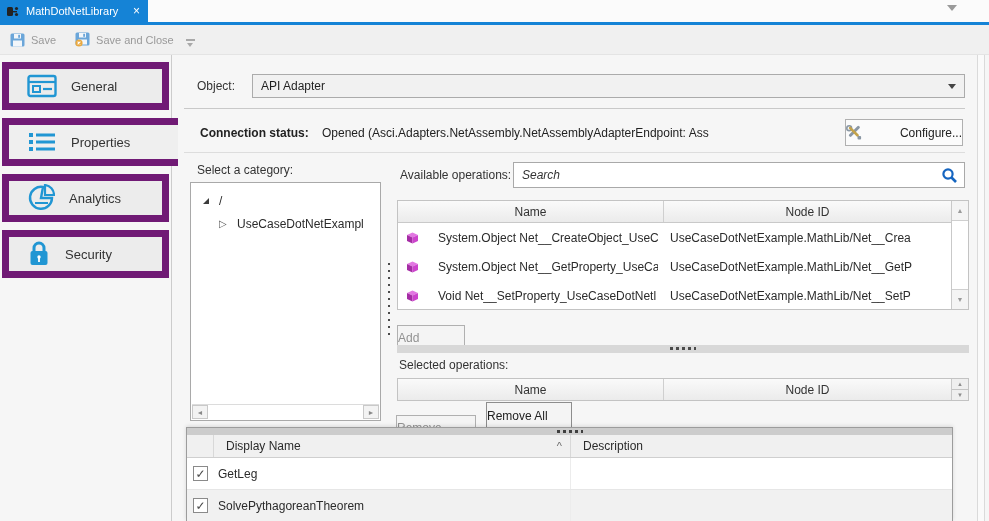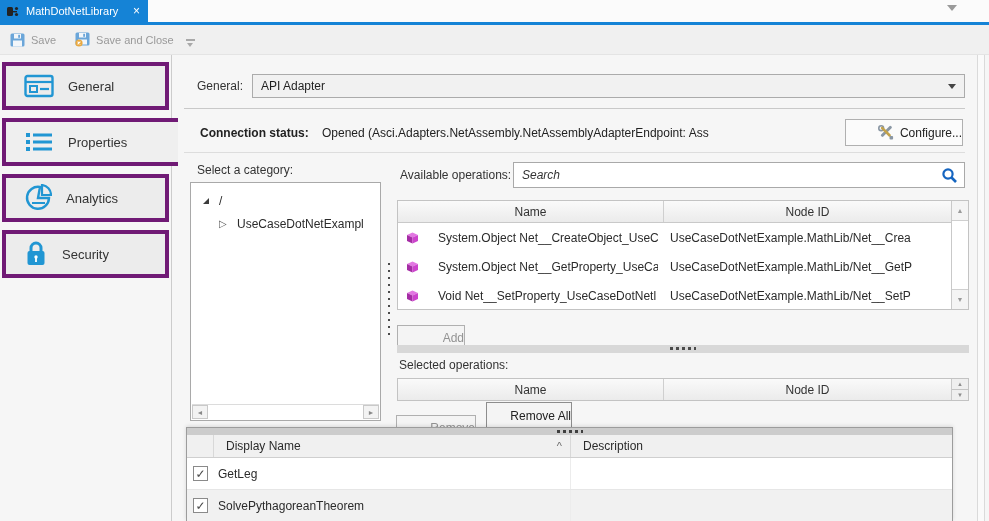--- a/index.html
+++ b/index.html
@@ -15,33 +15,33 @@
   .bluebar { position:absolute; left:0; top:22px; width:989px; height:3px; background:#1583d6; }
 
   
   .toolbar { position:absolute; left:0; top:25px; width:989px; height:30px; background:#f0f0f0; border-bottom:1px solid #e4e4e4; display:flex; align-items:center; padding-left:10px; gap:18px; }
   .tool-btn { display:flex; align-items:center; gap:6px; color:#9a9a9a; font-size:11px; cursor:default; }
   .tool-grip { width:9px; height:10px; border-top:2px solid #a9a9a9; position:relative; margin-left:-6px; margin-top:8px; }
   .tool-grip:after { content:""; position:absolute; left:1px; top:2px; border-left:3.5px solid transparent; border-right:3.5px solid transparent; border-top:4px solid #a9a9a9; }
 
   
   .v-divider { position:absolute; left:171px; top:55px; width:1px; height:466px; background:#cccccc; }
-  .nav-card { position:absolute; left:2px; width:167px; height:48px; background:#ececec; border:4px solid #701a75; display:flex; align-items:center; gap:14px; padding-left:18px; cursor:pointer; }
+  .nav-card { position:absolute; left:2px; width:167px; height:48px; background:#ececec; border:7px solid #701a75; display:flex; align-items:center; gap:14px; padding-left:18px; cursor:pointer; }
   .nav-card .lbl { font-size:13px; color:#333; }
   .nav-card.selected { width:176px; border-right:none; background:#efefef; z-index:3; }
 
   
   .lab { position:absolute; font-size:12px; color:#333; white-space:nowrap; }
   .sep { position:absolute; height:1px; background:#c9c9c9; }
 
   .dropdown { position:absolute; background:#f1f1f1; border:1px solid #ababab; display:flex; align-items:center; padding:0 8px; cursor:pointer; }
   .dropdown .val { flex:1; font-size:12px; color:#1f1f1f; }
   .dd-arrow { width:0; height:0; border-left:4px solid transparent; border-right:4px solid transparent; border-top:5px solid #444; }
 
-  .btn { position:absolute; background:#f4f4f4; border:1px solid #b0b0b0; display:flex; align-items:center; justify-content:flex-end; gap:6px; font-size:12px; color:#222; cursor:pointer; }
+  .btn { position:absolute; background:#f4f4f4; border:1px solid #b0b0b0; display:flex; align-items:center; justify-content:space-between; gap:6px; font-size:12px; color:#222; cursor:pointer; }
   .btn.disabled { color:#929292;margin-top:11px; }
 
   
   .tree { position:absolute; left:190px; top:182px; width:191px; height:239px; background:#fff; border:1px solid #a9a9a9; overflow:hidden; }
   .tree-row { display:flex; align-items:center; gap:8px; height:23px; padding-left:10px; white-space:nowrap; cursor:pointer; }
   .tree-row.child { padding-left:28px; }
   .tree-row .glyph { font-size:10px; color:#5a5a5a; width:10px; }
   .hscroll { position:absolute; left:1px; right:1px; bottom:1px; height:15px; background:#fff; border-top:1px solid #dcdcdc; display:flex; }
   .hscroll .sbtn { width:16px; height:100%; background:#f3f3f3; border:1px solid #c9c9c9; display:flex; align-items:center; justify-content:center; font-size:7px; color:#8a8a8a; cursor:pointer; }
   .hscroll .strack { flex:1; background:#fff; }
@@ -190,21 +190,21 @@
       <svg width="24" height="28" viewBox="0 0 24 28">
           <path d="M7 12 V 8 a 5 5 0 0 1 10 0 v 4" fill="none" stroke="#2196d3" stroke-width="3"></path>
           <rect x="3.5" y="11" width="17" height="14" rx="2" fill="#2196d3"></rect>
           <circle cx="12" cy="17" r="1.7" fill="#fff"></circle>
           <rect x="11.1" y="18" width="1.8" height="4" fill="#fff"></rect>
         </svg>
     </span>
     <span class="lbl">Security</span>
   </div>
 
-  <div class="lab" style="left:197px; top:79px;">General:</div>
+  <div class="lab" style="left:197px; top:79px;">Object:</div>
   <div class="dropdown" style="left:252px; top:74px; width:713px; height:24px;">
     <span class="val">API Adapter</span>
     <span class="dd-arrow"></span>
   </div>
   <div class="sep" style="left:184px; top:108px; width:781px;"></div>
 
   <div class="lab" style="left:200px; top:126px; font-weight:bold; color:#222;">Connection status:</div>
   <div class="lab" style="left:322px; top:126px; color:#222;">Opened (Asci.Adapters.NetAssembly.NetAssemblyAdapterEndpoint: Ass</div>
   <div class="btn" style="left:845px; top:119px; width:118px; height:27px; background:#fbfbfb;">
     <span class="icon">

